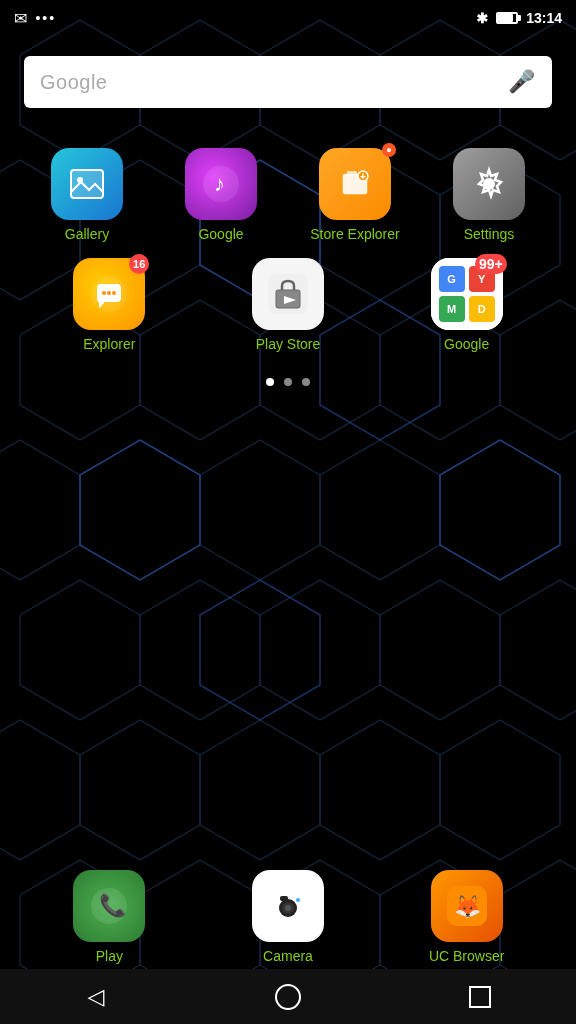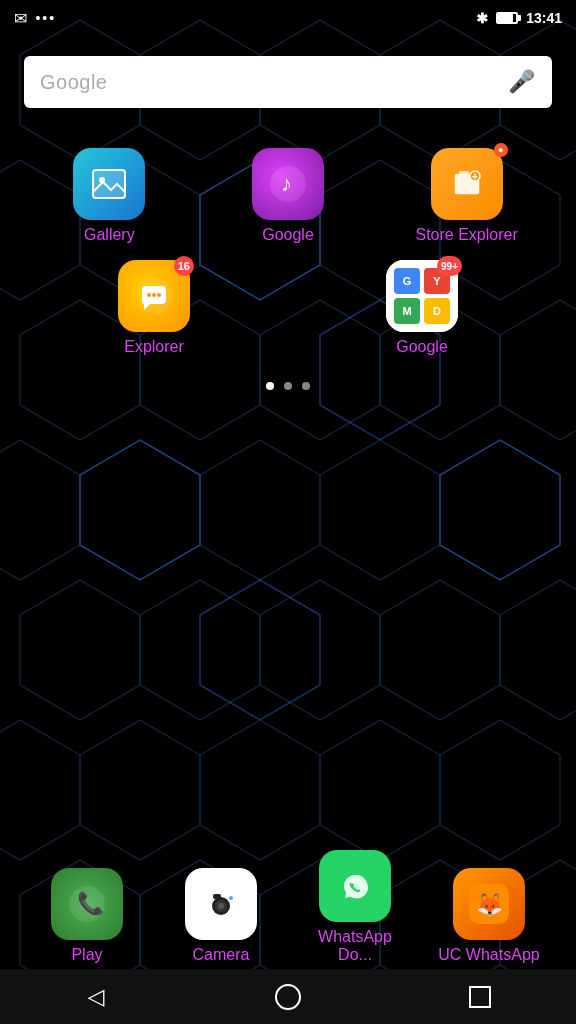--- a/index.html
+++ b/index.html
@@ -128,22 +128,22 @@
       height: 72px;
       border-radius: 18px;
       display: flex;
       align-items: center;
       justify-content: center;
       position: relative;
       margin-bottom: 6px;
     }
 
     .app-label {
-      color: #d946ef;
-      font-size: 16px;
+      color: #84cc16;
+      font-size: 14px;
       text-align: center;
       text-shadow: 0 1px 3px #000;
     }
 
     
     .badge {
       position: absolute;
       top: -4px;
       right: -4px;
       background: #f44;
@@ -320,21 +320,21 @@
 <div class="status-bar">
   <div class="status-left">
     <span style="color:#fff; font-size:16px;">✉</span>
     <span style="color:#fff; font-size:14px; letter-spacing:2px;">•••</span>
   </div>
   <div class="status-right">
     <span style="font-size:14px;">✱</span>
     <span class="battery-icon">
       <div class="battery-fill"></div>
     </span>
-    <span>13:41</span>
+    <span>13:14</span>
   </div>
 </div>
 
 <div class="search-bar-container">
   <div class="search-bar">
     <span class="search-text">Google</span>
     <span class="mic-icon">🎤</span>
   </div>
 </div>
 
@@ -371,50 +371,72 @@
           <circle cx="28" cy="12" r="5" fill="#ff9500" stroke="#fff" stroke-width="1.5"></circle>
           <text x="25" y="16" font-size="10" fill="#fff" font-weight="bold">+</text>
         </svg>
         <div style="position:absolute;top:-5px;right:-5px;width:14px;height:14px;background:#ff5722;border-radius:50%;display:flex;align-items:center;justify-content:center;">
           <span style="color:#fff;font-size:9px;font-weight:bold;">●</span>
         </div>
       </div>
       <span class="app-label">Store Explorer</span>
     </div>
 
+    <div class="app-item">
+      <div class="app-icon icon-settings">
+        <svg viewBox="0 0 40 40" fill="none" xmlns="http://www.w3.org/2000/svg">
+          <circle cx="20" cy="20" r="6" fill="#fff"></circle>
+          <path d="M20 6 L22 12 L28 10 L26 16 L32 18 L28 22 L30 28 L24 26 L22 32 L20 26 L14 28 L16 22 L10 20 L14 16 L12 10 L18 12 Z" fill="none" stroke="#fff" stroke-width="2.5"></path>
+        </svg>
+      </div>
+      <span class="app-label">Settings</span>
+    </div>
 
   </div>
 
   <div class="app-row">
 
 
     <div class="app-item">
       <div class="app-icon icon-messaging" style="position:relative;">
         <svg viewBox="0 0 40 40" fill="none" xmlns="http://www.w3.org/2000/svg">
           <circle cx="20" cy="20" r="18" fill="rgba(255,255,255,0.1)"></circle>
           <path d="M8 14 Q8 10 12 10 L28 10 Q32 10 32 14 L32 24 Q32 28 28 28 L16 28 L10 34 L10 28 Q8 28 8 24 Z" fill="#fff"></path>
           <circle cx="15" cy="19" r="2" fill="#ff9500"></circle>
           <circle cx="20" cy="19" r="2" fill="#ff9500"></circle>
           <circle cx="25" cy="19" r="2" fill="#ff9500"></circle>
         </svg>
         <div class="badge">16</div>
       </div>
       <span class="app-label">Explorer</span>
     </div>
 
+    <div class="app-item">
+      <div class="app-icon icon-playstore" style="position:relative;">
+        <svg viewBox="0 0 40 40" xmlns="http://www.w3.org/2000/svg">
+          <rect width="40" height="40" rx="8" fill="#f0f0f0"></rect>
+
+          <rect x="8" y="16" width="24" height="18" rx="2" fill="#888" stroke="#666" stroke-width="1"></rect>
+          <path d="M14 16 L14 12 Q14 7 20 7 Q26 7 26 12 L26 16" fill="none" stroke="#666" stroke-width="2.5"></path>
+
+          <polygon points="16,22 16,30 28,26" fill="white"></polygon>
+        </svg>
+      </div>
+      <span class="app-label">Play Store</span>
+    </div>
 
     <div class="app-item">
       <div class="app-icon icon-google" style="position:relative; overflow:visible;">
         <div style="width:72px;height:72px;border-radius:18px;background:#fff;display:grid;grid-template-columns:1fr 1fr;grid-template-rows:1fr 1fr;gap:4px;padding:8px;overflow:hidden;">
           <div style="background:#4285f4;border-radius:4px;display:flex;align-items:center;justify-content:center;font-size:11px;color:#fff;font-weight:bold;">G</div>
           <div style="background:#ea4335;border-radius:4px;display:flex;align-items:center;justify-content:center;font-size:11px;color:#fff;font-weight:bold;">Y</div>
           <div style="background:#34a853;border-radius:4px;display:flex;align-items:center;justify-content:center;font-size:11px;color:#fff;font-weight:bold;">M</div>
           <div style="background:#fbbc05;border-radius:4px;display:flex;align-items:center;justify-content:center;font-size:11px;color:#fff;font-weight:bold;">D</div>
         </div>
-        <div class="badge" style="font-size:10px;">99+</div>
+        <div class="badge" style="font-size:14px;">99+</div>
       </div>
       <span class="app-label">Google</span>
     </div>
 
   </div>
 
 </div>
 
 <div class="page-dots">
   <div class="dot active"></div>
@@ -441,39 +463,29 @@
         <circle cx="20" cy="22" r="9" fill="#222"></circle>
         <circle cx="20" cy="22" r="6" fill="#333"></circle>
         <circle cx="20" cy="22" r="3" fill="#555"></circle>
         <rect x="12" y="10" width="8" height="5" rx="2" fill="#222"></rect>
         <circle cx="30" cy="14" r="2" fill="#4af"></circle>
       </svg>
     </div>
     <span class="app-label">Camera</span>
   </div>
 
-  <div class="app-item">
-    <div class="app-icon icon-whatsapp">
-      <svg viewBox="0 0 40 40" fill="none" xmlns="http://www.w3.org/2000/svg">
-        <circle cx="20" cy="20" r="18" fill="#25d366"></circle>
-        <path d="M20 9 C14 9 9 14 9 20 C9 22.5 9.8 24.8 11.2 26.6 L10 32 L15.6 30.8 C17.4 31.9 19.6 32.5 22 32.5 C28 32.5 33 27.5 33 21.5 C33 15.5 28 9 22 9 Z" fill="#fff" opacity="0.9"></path>
-        <path d="M15 17 C15 17 14.5 18 15 19.5 C15.5 21 17 23 19 24.5 C21 26 23 26.5 24 26 C25 25.5 25.5 24.5 25.5 24.5 L24 23 L22.5 24 C22.5 24 21 23 20 22 C19 21 18.5 19.5 18.5 19.5 L19.5 18 Z" fill="#25d366"></path>
-      </svg>
-    </div>
-    <span class="app-label">WhatsApp Do...</span>
-  </div>
 
   <div class="app-item">
     <div class="app-icon icon-ucbrowser">
       <svg viewBox="0 0 40 40" fill="none" xmlns="http://www.w3.org/2000/svg">
         <rect width="40" height="40" rx="10" fill="#ff8c00"></rect>
         <text x="7" y="28" font-size="22" fill="#fff">🦊</text>
       </svg>
     </div>
-    <span class="app-label">UC WhatsApp</span>
+    <span class="app-label">UC Browser</span>
   </div>
 
 </div>
 
 <div class="nav-bar">
   <div class="nav-btn">
     <span>◁</span>
   </div>
   <div class="nav-btn">
     <span style="font-size:20px;border:2px solid #fff;border-radius:50%;width:26px;height:26px;display:flex;align-items:center;justify-content:center;"></span>

